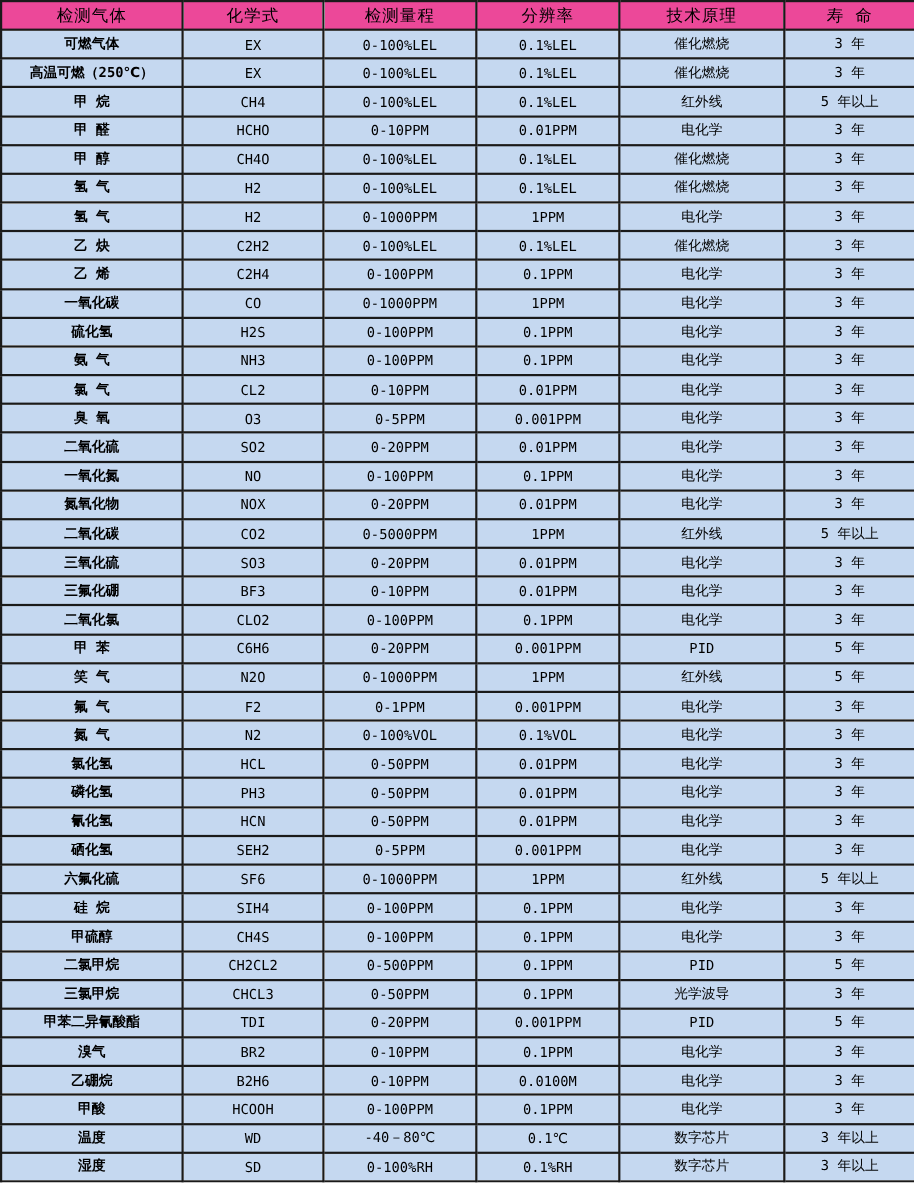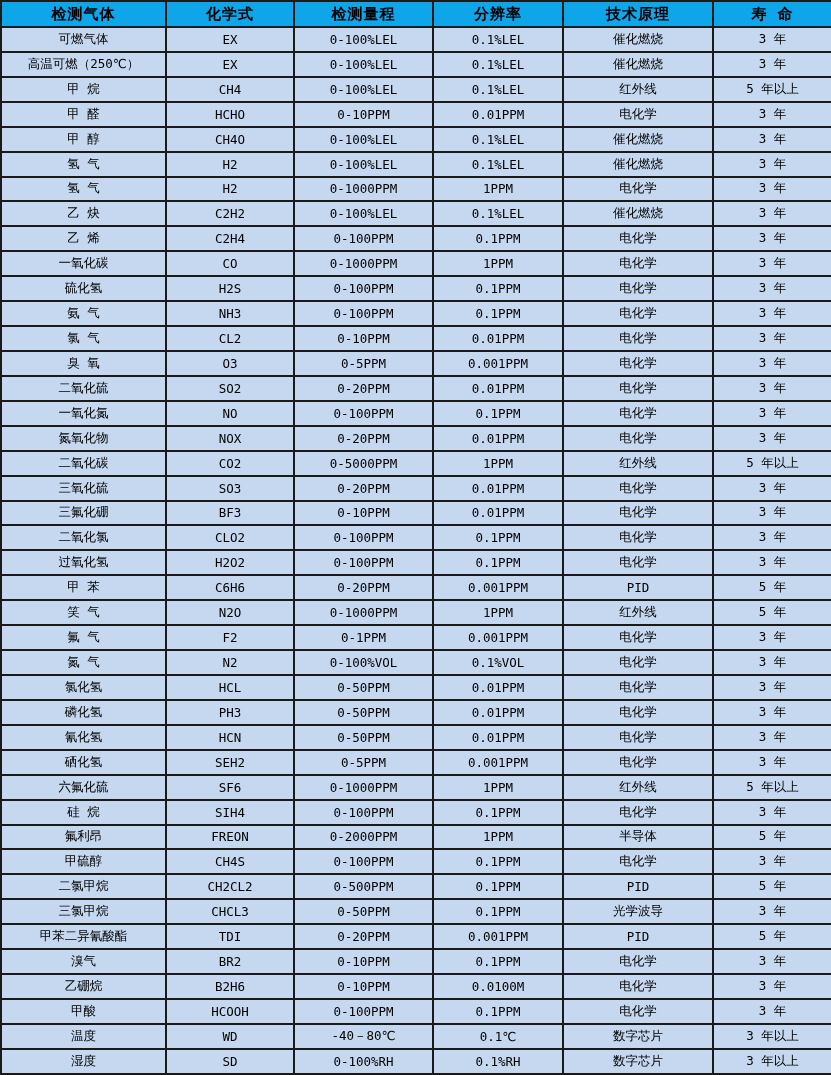--- a/index.html
+++ b/index.html
@@ -23,31 +23,31 @@
   table.spec-table th,
   table.spec-table td {
     border: 2px solid #1a1a1a;
     text-align: center;
     vertical-align: middle;
     padding: 0 2px;
     overflow: hidden;
     white-space: nowrap;
   }
   table.spec-table th {
-    background: #0ea5e9;
+    background: #ec4899;
     font-size: 15px;
-    font-weight: bold;
+    font-weight: normal;
     height: 24px;
     letter-spacing: 1px;
   }
   table.spec-table td {
     background: #c5d8f0;
     font-size: 12.5px;
   }
-  td.c-gas { font-size: 13px; }
+  td.c-gas { font-size: 13px; font-weight: bold; }
 </style>
 </head>
 <body>
 
 <div class="table-wrap">
   <table class="spec-table">
     <colgroup>
       <col style="width:165px">
       <col style="width:128px">
       <col style="width:139px">
@@ -228,28 +228,20 @@
         </tr>
         <tr>
           <td class="c-gas">二氧化氯</td>
           <td>CLO2</td>
           <td>0-100PPM</td>
           <td>0.1PPM</td>
           <td>电化学</td>
           <td>3 年</td>
         </tr>
         <tr>
-          <td class="c-gas">过氧化氢</td>
-          <td>H2O2</td>
-          <td>0-100PPM</td>
-          <td>0.1PPM</td>
-          <td>电化学</td>
-          <td>3 年</td>
-        </tr>
-        <tr>
           <td class="c-gas">甲 苯</td>
           <td>C6H6</td>
           <td>0-20PPM</td>
           <td>0.001PPM</td>
           <td>PID</td>
           <td>5 年</td>
         </tr>
         <tr>
           <td class="c-gas">笑 气</td>
           <td>N2O</td>
@@ -314,28 +306,20 @@
           <td>红外线</td>
           <td>5 年以上</td>
         </tr>
         <tr>
           <td class="c-gas">硅 烷</td>
           <td>SIH4</td>
           <td>0-100PPM</td>
           <td>0.1PPM</td>
           <td>电化学</td>
           <td>3 年</td>
-        </tr>
-        <tr>
-          <td class="c-gas">氟利昂</td>
-          <td>FREON</td>
-          <td>0-2000PPM</td>
-          <td>1PPM</td>
-          <td>半导体</td>
-          <td>5 年</td>
         </tr>
         <tr>
           <td class="c-gas">甲硫醇</td>
           <td>CH4S</td>
           <td>0-100PPM</td>
           <td>0.1PPM</td>
           <td>电化学</td>
           <td>3 年</td>
         </tr>
         <tr>

